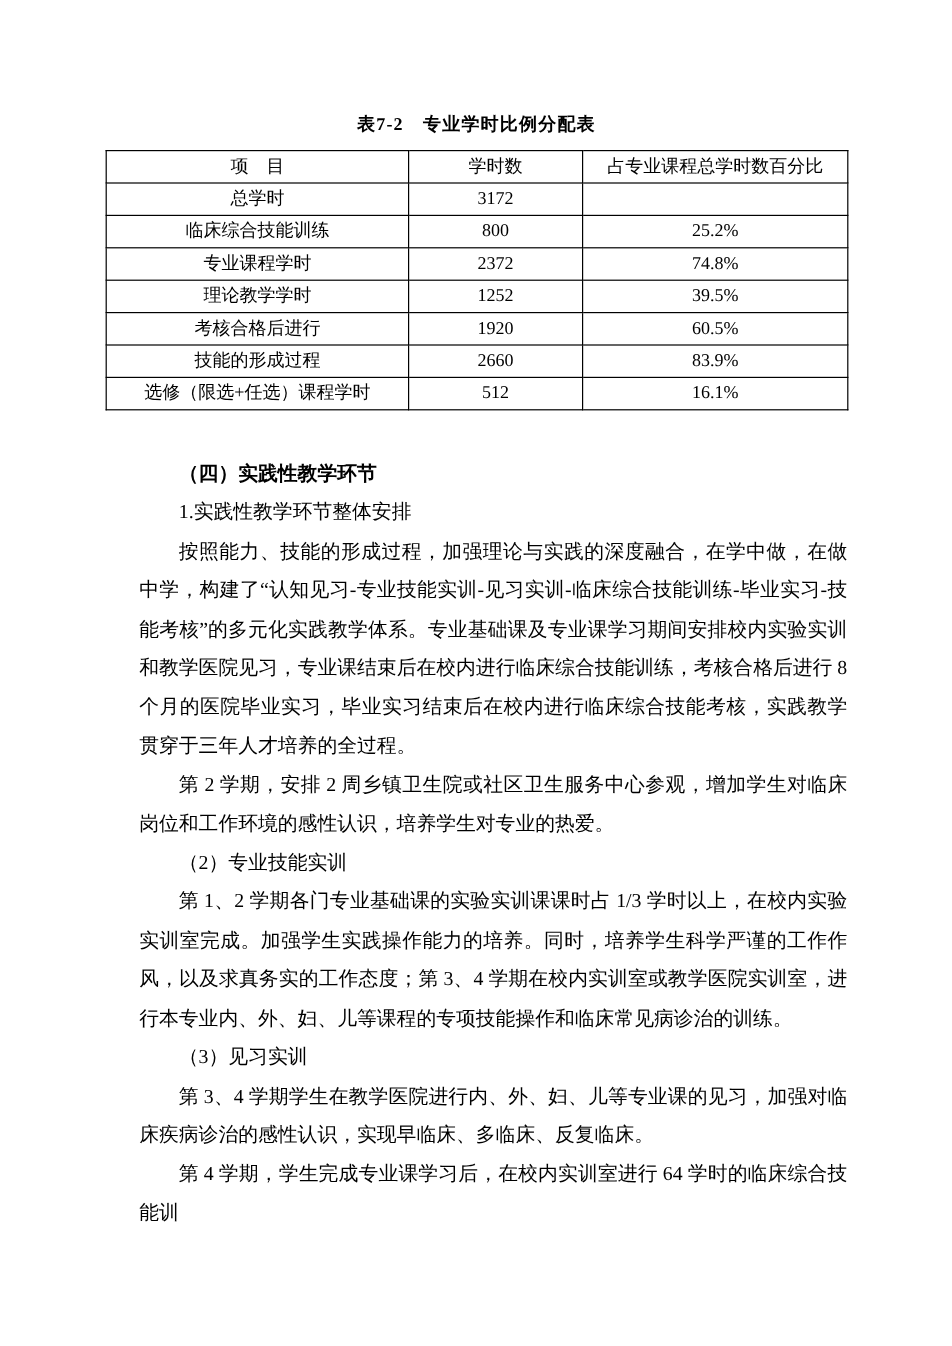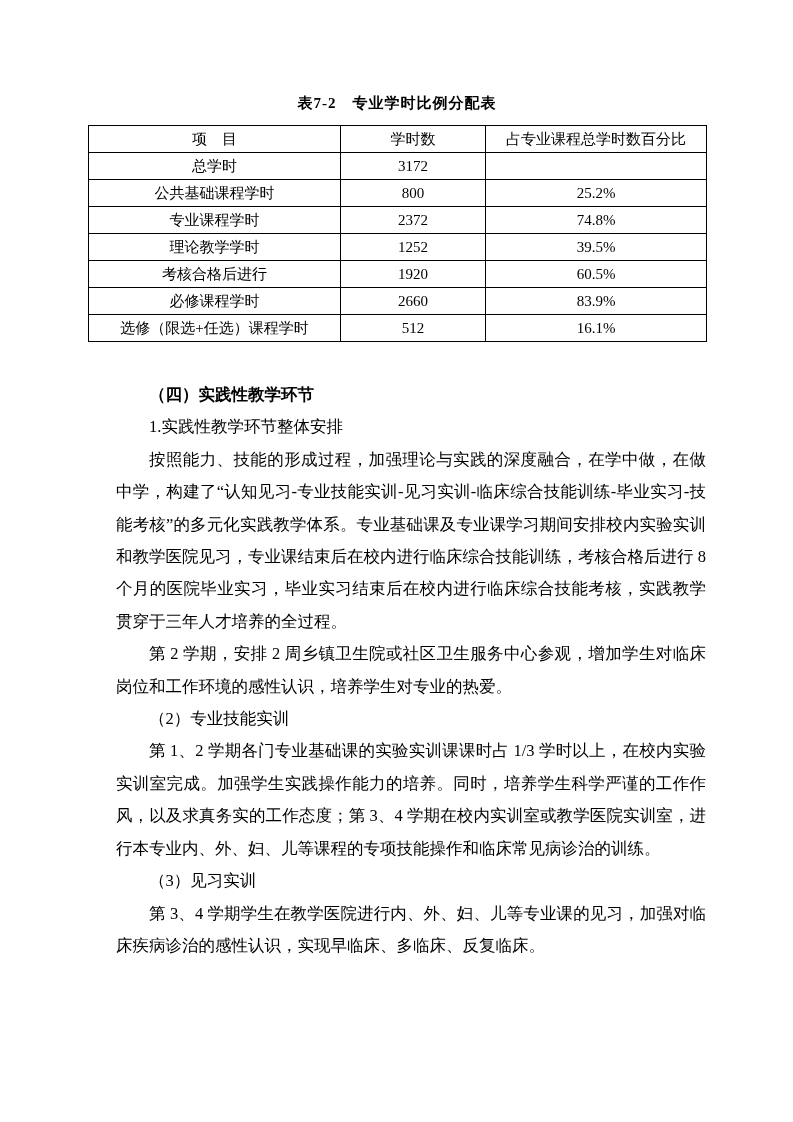--- a/index.html
+++ b/index.html
@@ -88,59 +88,60 @@
             <th>占专业课程总学时数百分比</th>
           </tr>
       </thead>
       <tbody id="table-body">
           <tr>
             <td>总学时</td>
             <td>3172</td>
             <td></td>
           </tr>
           <tr>
-            <td>公共基础课程学时</td>
+            <td>临床综合技能训练</td>
             <td>800</td>
             <td>25.2%</td>
           </tr>
           <tr>
             <td>专业课程学时</td>
             <td>2372</td>
             <td>74.8%</td>
           </tr>
           <tr>
             <td>理论教学学时</td>
             <td>1252</td>
             <td>39.5%</td>
           </tr>
           <tr>
             <td>考核合格后进行</td>
             <td>1920</td>
             <td>60.5%</td>
           </tr>
           <tr>
-            <td>必修课程学时</td>
+            <td>技能的形成过程</td>
             <td>2660</td>
             <td>83.9%</td>
           </tr>
           <tr>
             <td>选修（限选+任选）课程学时</td>
             <td>512</td>
             <td>16.1%</td>
           </tr>
         </tbody>
     </table>
 
     <div class="body-text">
       <p class="section-heading">（四）实践性教学环节</p>
       <p>1.实践性教学环节整体安排</p>
       <p>按照能力、技能的形成过程，加强理论与实践的深度融合，在学中做，在做中学，构建了“认知见习-专业技能实训-见习实训-临床综合技能训练-毕业实习-技能考核”的多元化实践教学体系。专业基础课及专业课学习期间安排校内实验实训和教学医院见习，专业课结束后在校内进行临床综合技能训练，考核合格后进行 8 个月的医院毕业实习，毕业实习结束后在校内进行临床综合技能考核，实践教学贯穿于三年人才培养的全过程。</p>
       <p>第 2 学期，安排 2 周乡镇卫生院或社区卫生服务中心参观，增加学生对临床岗位和工作环境的感性认识，培养学生对专业的热爱。</p>
       <p>（2）专业技能实训</p>
       <p>第 1、2 学期各门专业基础课的实验实训课课时占 1/3 学时以上，在校内实验实训室完成。加强学生实践操作能力的培养。同时，培养学生科学严谨的工作作风，以及求真务实的工作态度；第 3、4 学期在校内实训室或教学医院实训室，进行本专业内、外、妇、儿等课程的专项技能操作和临床常见病诊治的训练。</p>
       <p>（3）见习实训</p>
       <p>第 3、4 学期学生在教学医院进行内、外、妇、儿等专业课的见习，加强对临床疾病诊治的感性认识，实现早临床、多临床、反复临床。</p>
+      <p>第 4 学期，学生完成专业课学习后，在校内实训室进行 64 学时的临床综合技能训</p>
     </div>
 
   </div>
 
   <div class="page-number">51</div>
 </div>
 
 </body></html>

